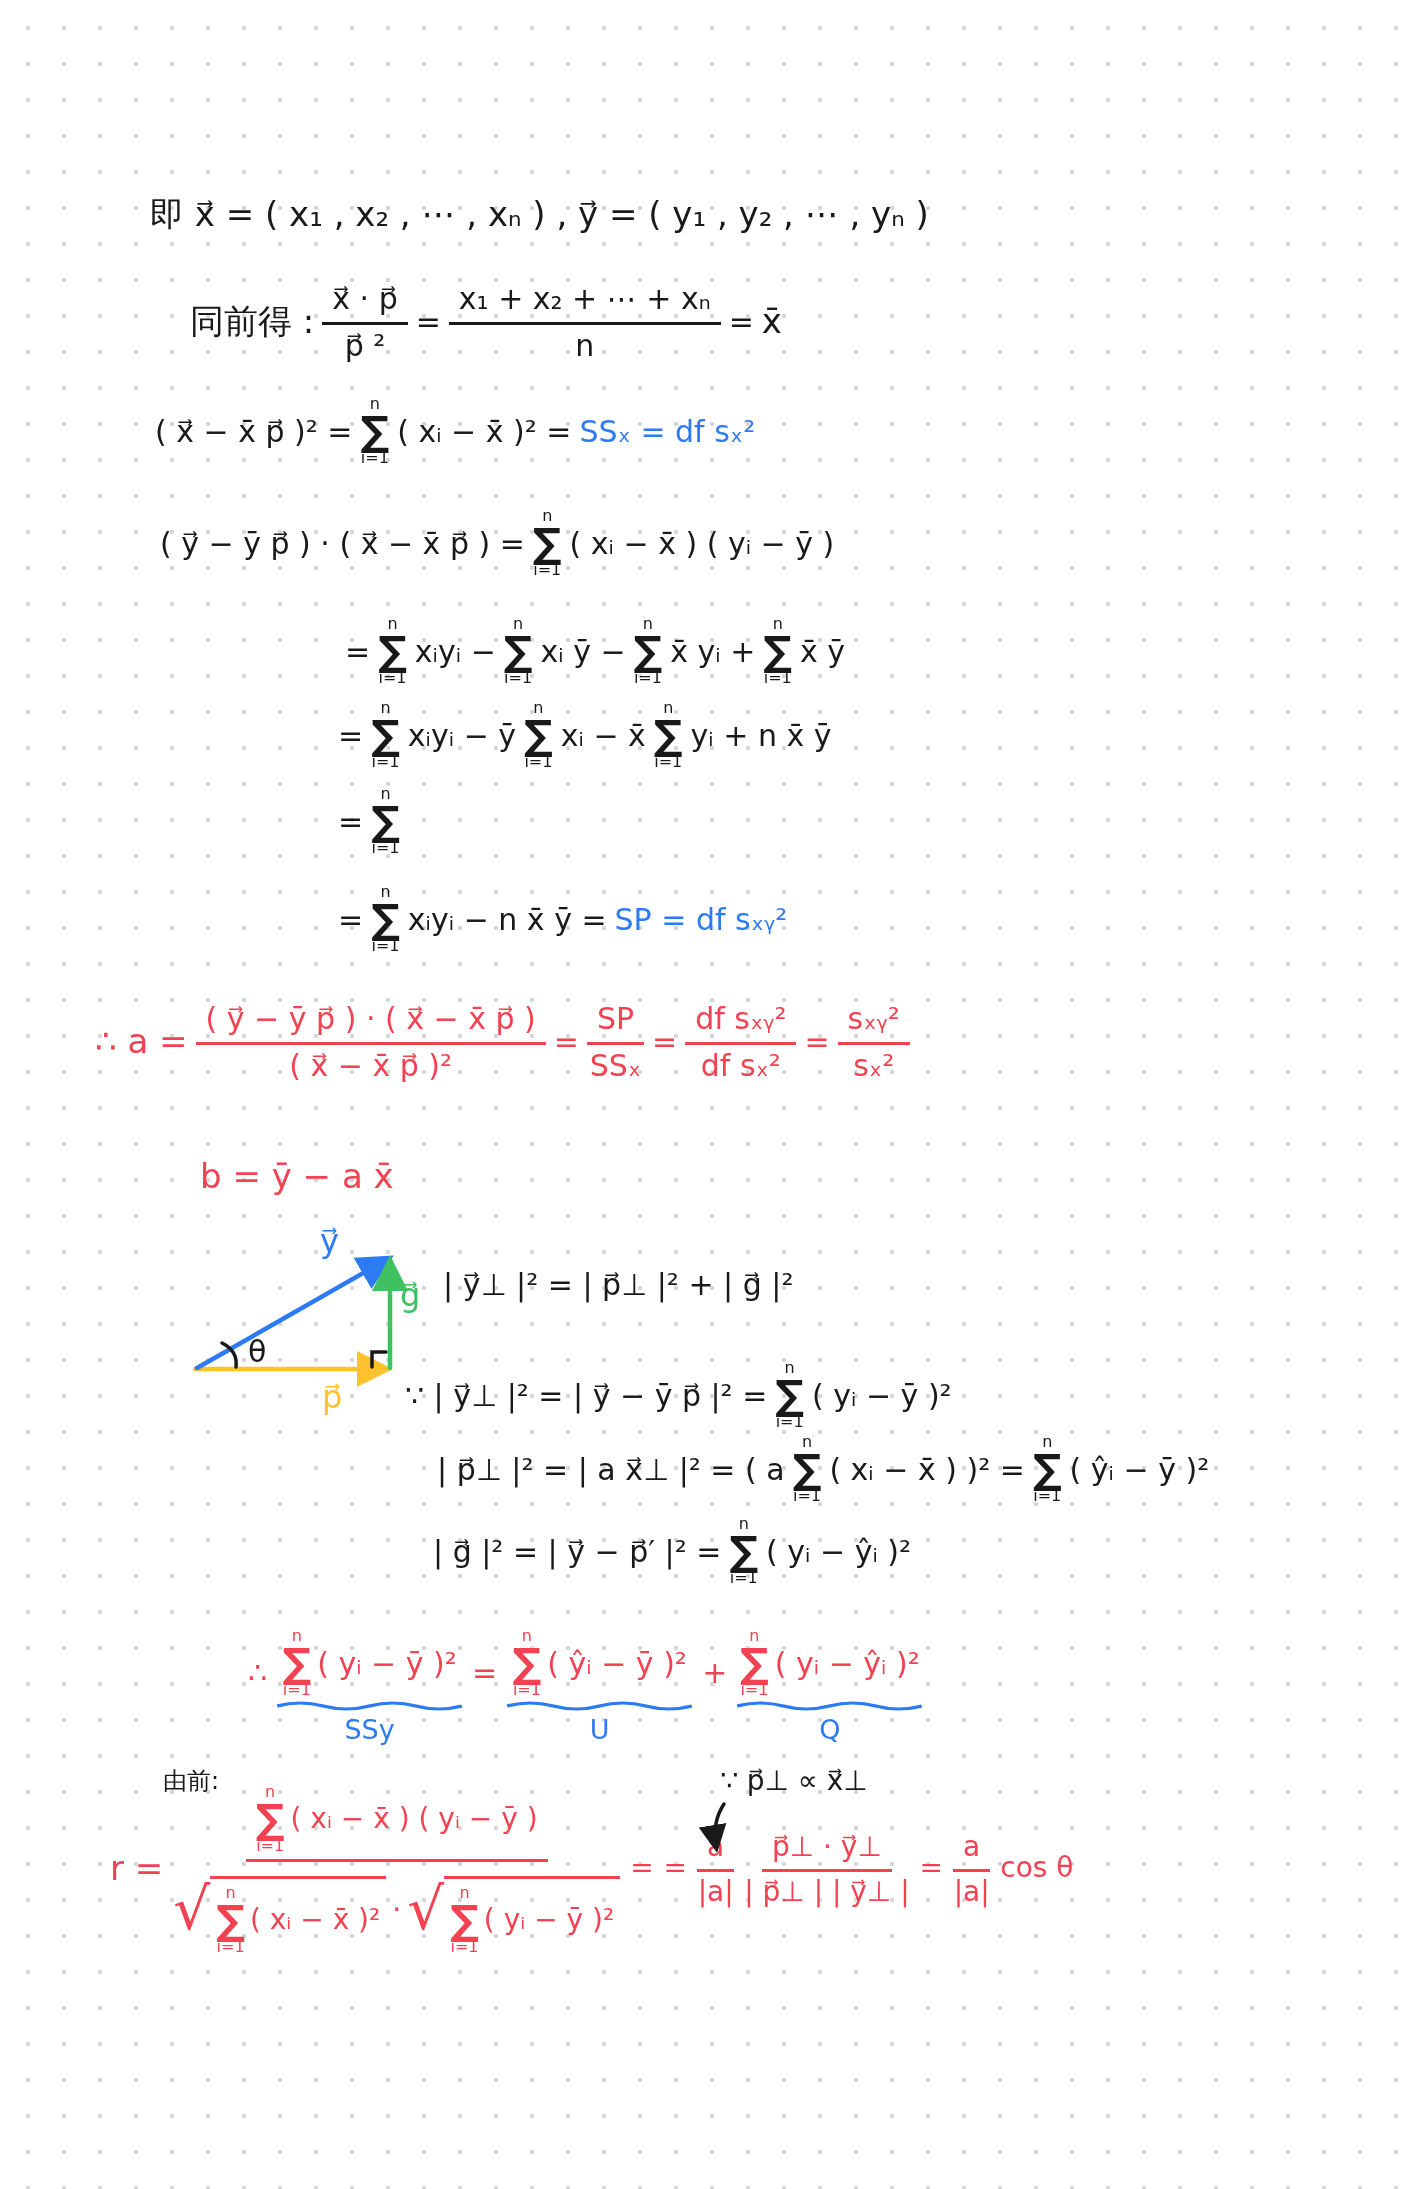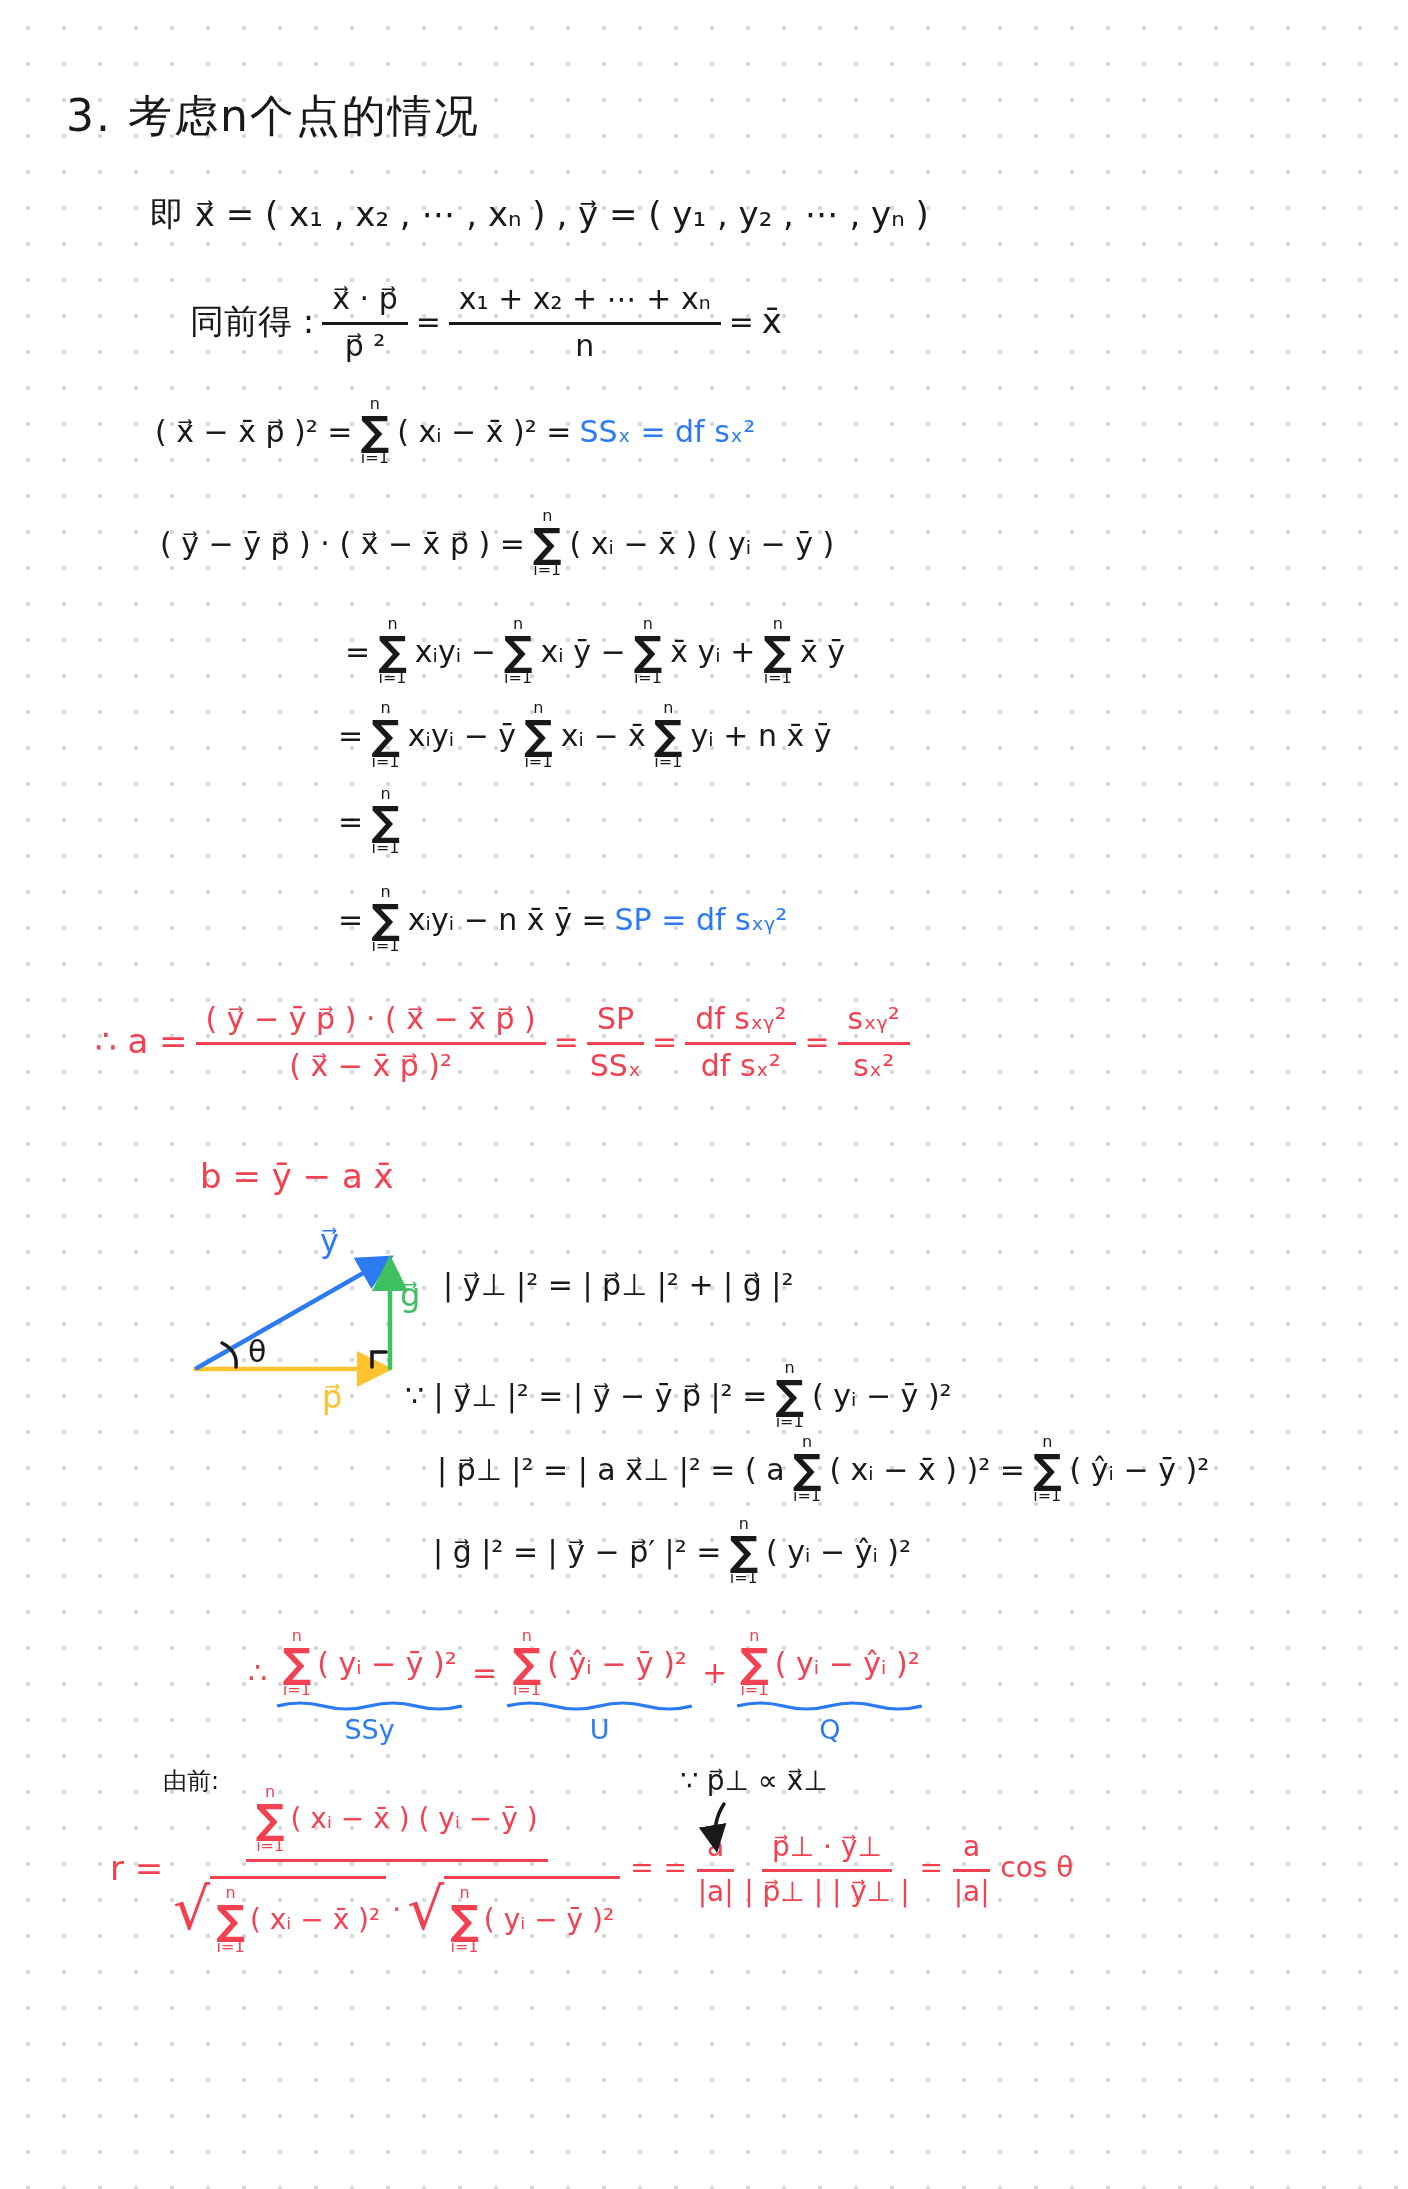--- a/index.html
+++ b/index.html
@@ -39,23 +39,20 @@
   .conn{margin-top:28px;}
 
   .title{font-size:44px;letter-spacing:2px;}
   .mid{font-size:34px;}
 </style>
 </head>
 <body>
 
 <div class="page">
 
-  <div class="ink title" style="left:66px;top:92px;">
-    <span>3. 考虑n个点的情况</span>
-  </div>
 
   <div class="ink mid" style="left:150px;top:196px;">
     <span>即  x⃗ = ( x₁ , x₂ , ⋯ , xₙ ) ,   y⃗ = ( y₁ , y₂ , ⋯ , yₙ )</span>
   </div>
 
   <div class="ink" style="left:190px;top:280px;">
     <span class="mid">同前得 :</span>
     <span class="frac">
       <span class="num">x⃗ · p⃗</span>
       <span class="den">p⃗ ²</span>
@@ -350,21 +347,21 @@
       <span class="den">| p⃗⊥ | | y⃗⊥ |</span>
     </span>
     <span>=</span>
     <span class="frac">
       <span class="num">a</span>
       <span class="den">|a|</span>
     </span>
     <span>cos θ</span>
   </div>
 
-  <div class="ink black" style="left:680px;top:1766px;font-size:28px;">
+  <div class="ink black" style="left:720px;top:1766px;font-size:28px;">
     <span>∵ p⃗⊥ ∝ x⃗⊥</span>
   </div>
   <svg style="position:absolute;left:698px;top:1800px;" width="40" height="56" viewBox="0 0 40 56">
     <defs>
         <marker id="mblack" markerWidth="9" markerHeight="9" refX="6" refY="4" orient="auto">
           <path d="M0,0 L8,4 L0,8 z" fill="#191919"></path>
         </marker>
       </defs>
     <path d="M 26 4 Q 14 22 18 46" fill="none" stroke="#191919" stroke-width="3.5" stroke-linecap="round" marker-end="url(#mblack)"></path>
   </svg>

